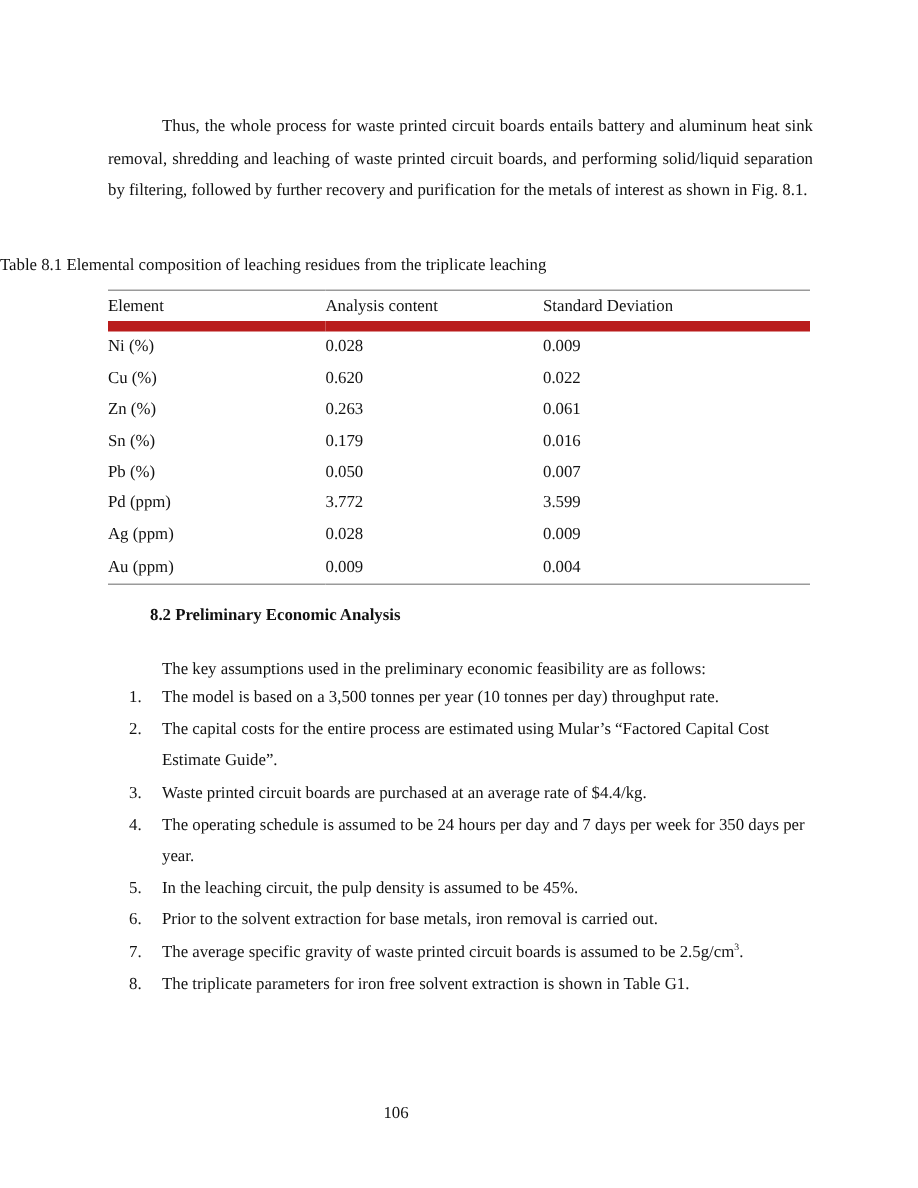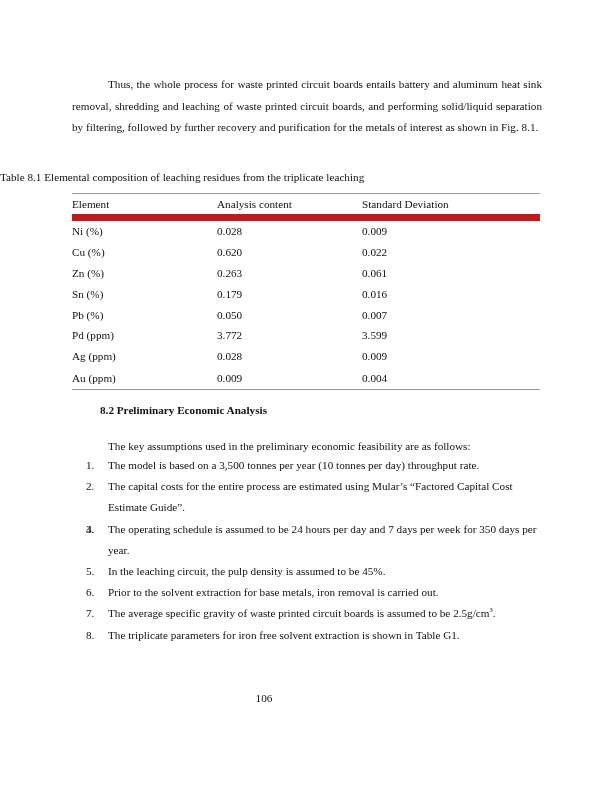--- a/index.html
+++ b/index.html
@@ -17,21 +17,21 @@
     table.t td { height: 20.8px; padding: 0; }
     table.t tr:last-child td { border-bottom: 1.5px solid #9a9a9a; height: 22px; vertical-align: middle; }
     table.t col.c1 { width: 145px; } table.t col.c2 { width: 145px; } table.t col.c3 { width: 178px; }
     .heading { position: absolute; left: 72px; top: 404px; font-size: 11.2px; font-weight: bold; margin-left: 28px; }
     .intro { position: absolute; left: 108px; top: 440px; font-size: 11.2px; }
     ol.list { position: absolute; left: 72px; top: 455px; width: 470px; margin: 0; padding: 0; list-style: none;
               font-size: 11.2px; line-height: 21.2px; }
     ol.list li { position: relative; padding-left: 36px; }
     ol.list li .num { position: absolute; left: 14px; top: 0; }
     sup { font-size: 6.5px; vertical-align: 5px; line-height: 0; }
-    .pagenum { position: absolute; top: 692px; left: 0; width: 528px; text-align: center; font-size: 11.2px; }
+    .pagenum { position: absolute; top: 736px; left: 0; width: 528px; text-align: center; font-size: 11.2px; }
   </style>
 </head>
 <body>
 
 <div class="page">
 
   <p class="para" style="top:74px;margin:0;"><span class="indent"></span><span>Thus, the whole process for waste printed circuit boards entails battery and aluminum heat sink removal, shredding and leaching of waste printed circuit boards, and performing solid/liquid separation by filtering, followed by further recovery and purification for the metals of interest as shown in Fig. 8.1.</span></p>
 
   <div class="caption">Table 8.1 Elemental composition of leaching residues from the triplicate leaching</div>
 
@@ -92,21 +92,21 @@
     </tbody>
   </table>
 
   <div class="heading">8.2 Preliminary Economic Analysis</div>
 
   <div class="intro">The key assumptions used in the preliminary economic feasibility are as follows:</div>
 
   <ol class="list">
     <li><span class="num">1.</span><span>The model is based on a 3,500 tonnes per year (10 tonnes per day) throughput rate.</span></li>
     <li><span class="num">2.</span><span>The capital costs for the entire process are estimated using Mular’s “Factored Capital Cost Estimate Guide”.</span></li>
-    <li><span class="num">3.</span></li>
+    <li><span class="num">3.</span><span>Waste printed circuit boards are purchased at an average rate of $4.4/kg.</span></li>
     <li><span class="num">4.</span><span>The operating schedule is assumed to be 24 hours per day and 7 days per week for 350 days per year.</span></li>
     <li><span class="num">5.</span><span>In the leaching circuit, the pulp density is assumed to be 45%.</span></li>
     <li><span class="num">6.</span><span>Prior to the solvent extraction for base metals, iron removal is carried out.</span></li>
     <li><span class="num">7.</span><span>The average specific gravity of waste printed circuit boards is assumed to be 2.5g/cm</span><sup>3</sup><span>.</span></li>
     <li><span class="num">8.</span><span>The triplicate parameters for iron free solvent extraction is shown in Table G1.</span></li>
   </ol>
 
   <div class="pagenum">106</div>
 </div>
 

